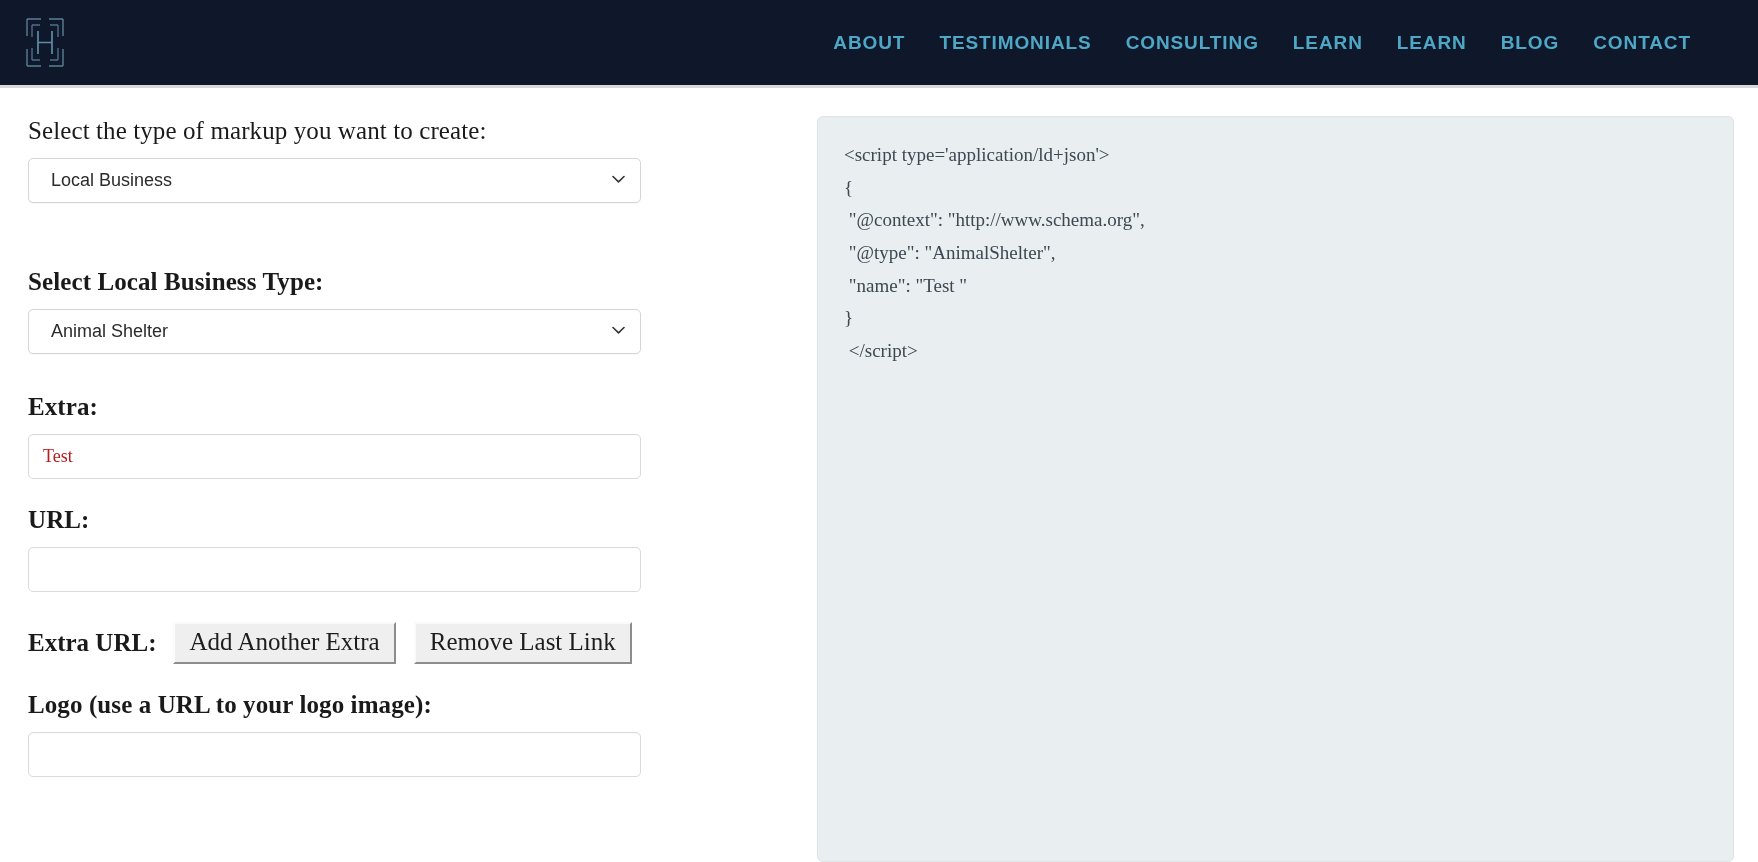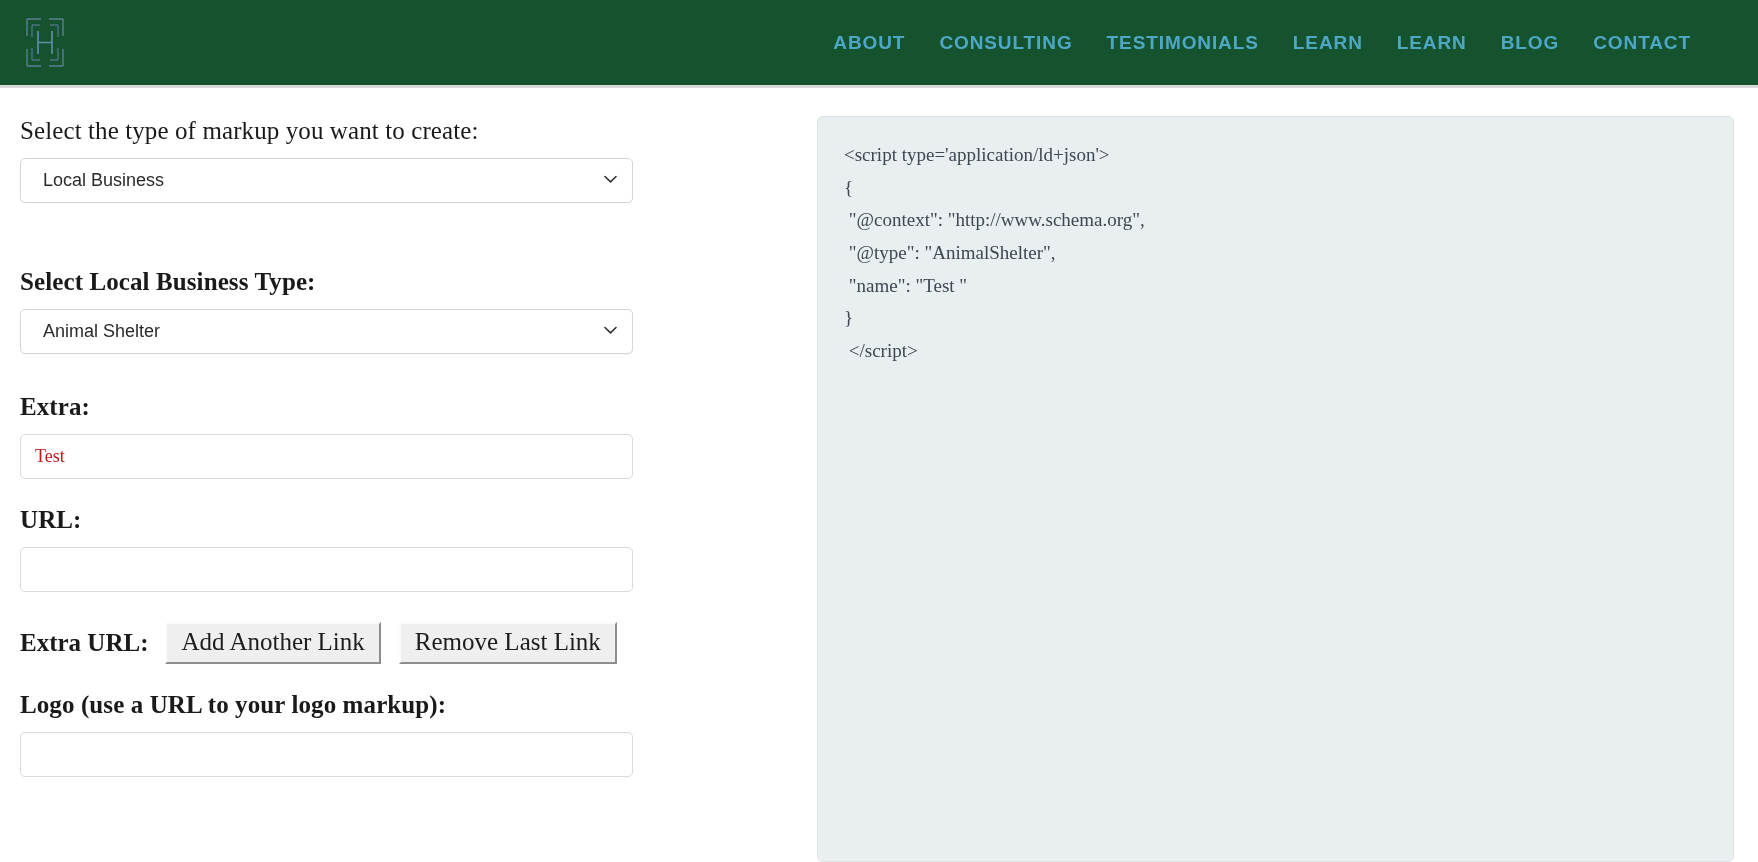--- a/index.html
+++ b/index.html
@@ -7,21 +7,21 @@
     margin: 0; padding: 0;
     width: 1758px; height: 862px;
     background: #ffffff;
     font-family: "Liberation Serif", "DejaVu Serif", serif;
     overflow: hidden;
   }
 
   
   .site-header {
     height: 85px;
-    background: #14532d;
+    background: #0f172a;
     display: flex;
     align-items: center;
     justify-content: space-between;
     padding: 0 28px 0 24px;
     position: relative;
   }
   .logo-mark {
     width: 42px; height: 53px;
     display: block;
   }
@@ -49,21 +49,21 @@
   }
 
   
   .page-wrap {
     display: flex;
     align-items: flex-start;
     height: 774px;
   }
   .form-col {
     width: 805px;
-    padding: 28px 24px 0 20px;
+    padding: 28px 24px 0 28px;
     flex: 0 0 805px;
   }
   .output-col {
     flex: 1 1 auto;
     padding: 28px 24px 0 12px;
     height: 100%;
   }
 
   
   .field-label {
@@ -181,22 +181,22 @@
       <g fill="none" stroke="#4d7184" stroke-width="1.4">
         <path d="M8 9 H16 M26 9 H34 M8 9 V21 M8 32 V44 M8 44 H16 M26 44 H34 M34 9 V21 M34 32 V44"></path>
       </g>
       <g fill="none" stroke="#5f8da4" stroke-width="1.7">
         <path d="M14 15 V38 M28 15 V38 M14 26.5 H28"></path>
       </g>
     </svg>
   </a>
   <nav class="main-nav">
     <a class="nav-link" href="#">ABOUT</a>
+    <a class="nav-link" href="#">TESTIMONIALS</a>
     <a class="nav-link" href="#">CONSULTING</a>
-    <a class="nav-link" href="#">TESTIMONIALS</a>
     <a class="nav-link" href="#">LEARN</a>
     <a class="nav-link" href="#">LEARN</a>
     <a class="nav-link" href="#">BLOG</a>
     <a class="nav-link" href="#">CONTACT</a>
   </nav>
 </header>
 <div class="header-rule"></div>
 
 <div class="page-wrap">
 
@@ -233,27 +233,27 @@
     <div class="field-label bold">Extra:</div>
     <input class="text-input" type="text" value="Test" style="">
 
     <div class="gap-md"></div>
 
     <div class="field-label bold">URL:</div>
     <input class="text-input" type="text" value="" style="">
 
     <div class="extra-url-row">
       <span class="extra-url-label">Extra URL:</span>
-      <button class="bevel-button">Add Another Link</button>
+      <button class="bevel-button">Add Another Extra</button>
       <button class="bevel-button">Remove Last Link</button>
     </div>
 
     <div class="gap-md"></div>
 
-    <div class="field-label bold">Logo (use a URL to your logo markup):</div>
+    <div class="field-label bold">Logo (use a URL to your logo image):</div>
     <input class="text-input" type="text" value="" style="">
 
   </div>
 
   <div class="output-col">
     <div class="code-panel">
       <div class="code-line">&lt;script type='application/ld+json'&gt;</div>
       <div class="code-line">{</div>
       <div class="code-line"> "@context": "http://www.schema.org",</div>
       <div class="code-line"> "@type": "AnimalShelter",</div>

